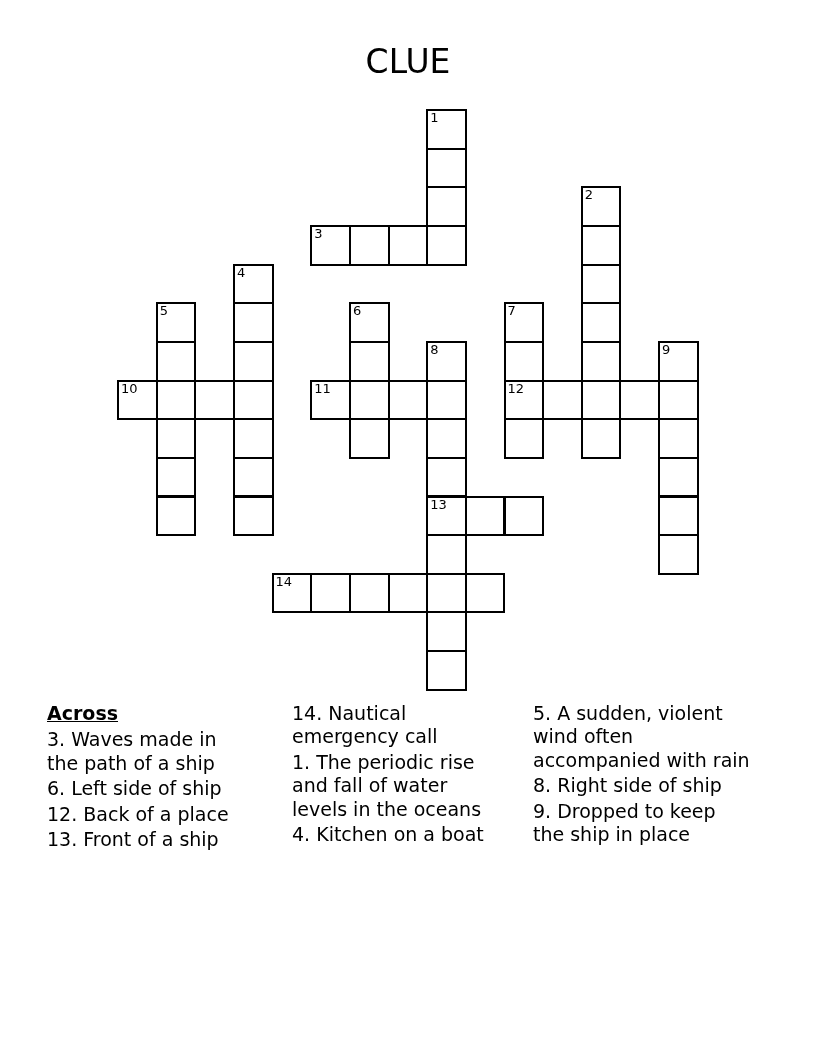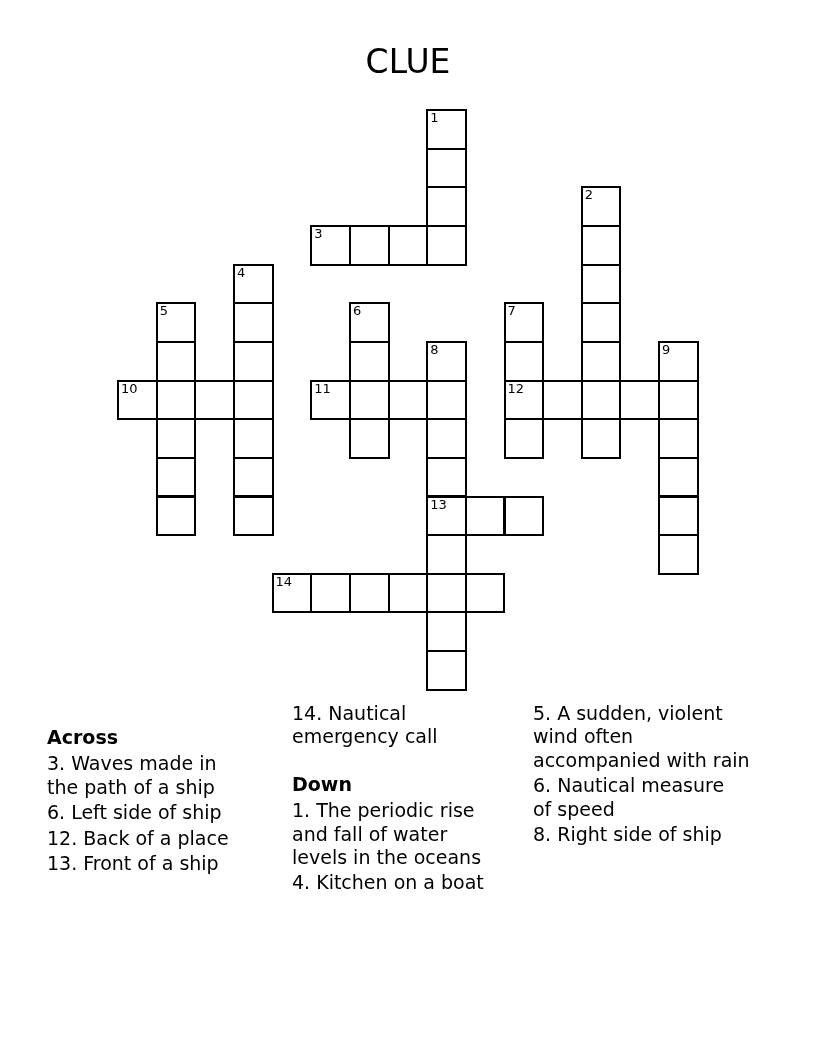--- a/index.html
+++ b/index.html
@@ -20,21 +20,21 @@
   .cell-num {
     position:absolute; top:0px; left:2px;
     font-size:13px; line-height:14px; color:#000;
   }
   .clues { position:absolute; left:0; top:702px; width:816px; }
   .clues-col { position:absolute; top:0; font-size:19px; line-height:23.4px; }
   .col-1 { left:47px;  width:240px; }
   .col-2 { left:292px; width:236px; }
   .col-3 { left:533px; width:272px; }
   .section-header {
-    font-weight:700; margin-bottom:3px;margin-top:24px;
+    font-weight:700; text-decoration:underline; margin-bottom:3px;
   }
   .clue { white-space:pre-line; margin-bottom:2px; }
   .clue-num { font-weight:400;margin-top:24px; }
 </style>
 </head>
 <body>
 
 <div class="page">
 
   <div class="title">CLUE</div>
@@ -140,30 +140,29 @@
       <div class="clue"><span class="clue-num">3.</span><span class="clue-text"> Waves made in
 the path of a ship</span></div>
       <div class="clue"><span class="clue-num">6.</span><span class="clue-text"> Left side of ship</span></div>
       <div class="clue"><span class="clue-num">12.</span><span class="clue-text"> Back of a place</span></div>
       <div class="clue"><span class="clue-num">13.</span><span class="clue-text"> Front of a ship</span></div>
     </div>
 
     <div class="clues-col col-2">
       <div class="clue"><span class="clue-num">14.</span><span class="clue-text"> Nautical
 emergency call</span></div>
-      <div class="section-header">Down</div>
       <div class="clue"><span class="clue-num">1.</span><span class="clue-text"> The periodic rise
 and fall of water
 levels in the oceans</span></div>
       <div class="clue"><span class="clue-num">4.</span><span class="clue-text"> Kitchen on a boat</span></div>
     </div>
 
     <div class="clues-col col-3">
       <div class="clue"><span class="clue-num">5.</span><span class="clue-text"> A sudden, violent
 wind often
 accompanied with rain</span></div>
-      <div class="clue"><span class="clue-num">6.</span><span class="clue-text"> Nautical measure
-of speed</span></div>
       <div class="clue"><span class="clue-num">8.</span><span class="clue-text"> Right side of ship</span></div>
+      <div class="clue"><span class="clue-num">9.</span><span class="clue-text"> Dropped to keep
+the ship in place</span></div>
     </div>
 
   </div>
 </div>
 
 </body></html>

